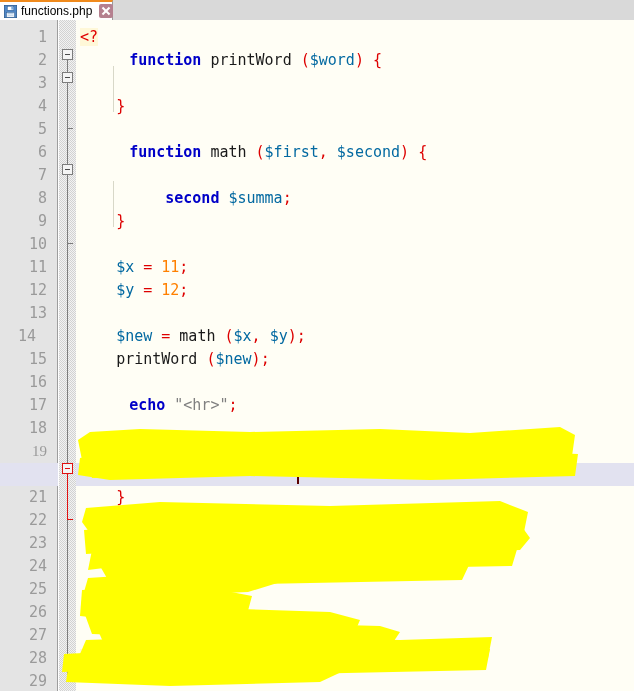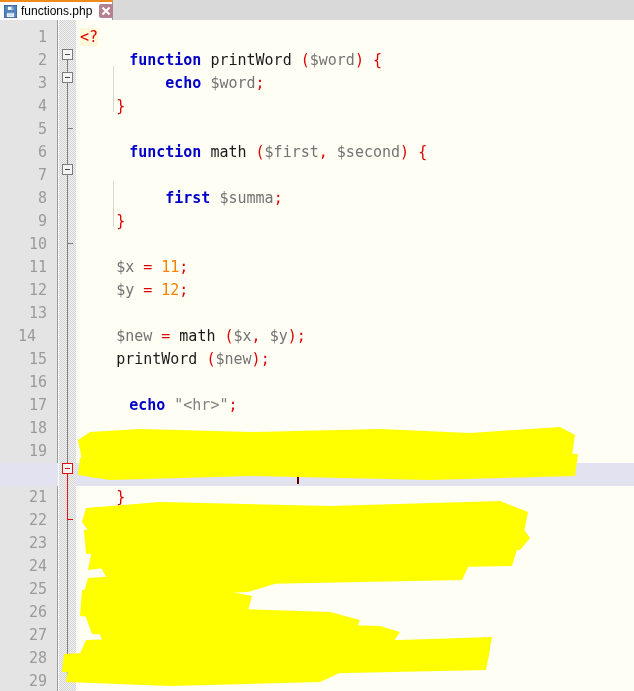--- a/index.html
+++ b/index.html
@@ -124,21 +124,21 @@
     line-height: 23px;
     font-family: "DejaVu Sans Mono", monospace;
     font-size: 15px;
     white-space: pre;
     color: #000000;
   }
   .codeline .txt { padding-left: 4px; display: inline-block; }
 
   
   .kw   { color: #0000c8; font-weight: bold; margin-left: 13px; }
-  .var  { color: #737373; }
+  .var  { color: #0369a1; }
   .num  { color: #ff8000; }
   .op   { color: #dd0000; }
   .id   { color: #1a1a1a; }
   .str  { color: #808080; }
   .php  { color: #e00000; background: #fff8d8; }
 
   
   #curline-band {
     position: absolute;
     left: 76px;
@@ -235,41 +235,40 @@
       <div class="lnum" style="top: 190px;">9</div>
       <div class="lnum" style="top: 213px;">10</div>
       <div class="lnum" style="top: 236px;">11</div>
       <div class="lnum" style="top: 259px;">12</div>
       <div class="lnum" style="top: 282px;">13</div>
       <div class="lnum" style="top: 305px; text-align: center;">14</div>
       <div class="lnum" style="top: 328px;">15</div>
       <div class="lnum" style="top: 351px;">16</div>
       <div class="lnum" style="top: 374px;">17</div>
       <div class="lnum" style="top: 397px;">18</div>
-      <div class="lnum" style="top: 420px;">19</div>
+      <div class="lnum" style="top: 420px; font-family: Liberation Serif, serif;">19</div>
       <div class="lnum" style="top: 443px;">20</div>
       <div class="lnum" style="top: 466px;">21</div>
       <div class="lnum" style="top: 489px;">22</div>
       <div class="lnum" style="top: 512px;">23</div>
       <div class="lnum" style="top: 535px;">24</div>
       <div class="lnum" style="top: 558px;">25</div>
       <div class="lnum" style="top: 581px;">26</div>
       <div class="lnum" style="top: 604px;">27</div>
       <div class="lnum" style="top: 627px;">28</div>
       <div class="lnum" style="top: 650px;">29</div>
     </div>
   <div id="foldcol"></div>
   <div id="codearea">
       <div class="codeline" style="top: 6px; width: 558px;"><span class="txt"><span class="php">&lt;?</span></span></div>
       <div class="codeline" style="top: 29px; width: 558px;"><span class="txt">    <span class="kw">function</span> <span class="id">printWord</span> <span class="op">(</span><span class="var">$word</span><span class="op">)</span> <span class="op">{</span></span></div>
-      <div class="codeline" style="top: 52px; width: 558px;"><span class="txt">        <span class="kw">echo</span> <span class="var">$word</span><span class="op">;</span></span></div>
       <div class="codeline" style="top: 75px; width: 558px;"><span class="txt">    <span class="op">}</span></span></div>
       <div class="codeline" style="top: 98px; width: 558px;"><span class="txt"></span></div>
       <div class="codeline" style="top: 121px; width: 558px;"><span class="txt">    <span class="kw">function</span> <span class="id">math</span> <span class="op">(</span><span class="var">$first</span><span class="op">,</span> <span class="var">$second</span><span class="op">)</span> <span class="op">{</span></span></div>
-      <div class="codeline" style="top: 167px; width: 558px;"><span class="txt">        <span class="kw">first</span> <span class="var">$summa</span><span class="op">;</span></span></div>
+      <div class="codeline" style="top: 167px; width: 558px;"><span class="txt">        <span class="kw">second</span> <span class="var">$summa</span><span class="op">;</span></span></div>
       <div class="codeline" style="top: 190px; width: 558px;"><span class="txt">    <span class="op">}</span></span></div>
       <div class="codeline" style="top: 213px; width: 558px;"><span class="txt"></span></div>
       <div class="codeline" style="top: 236px; width: 558px;"><span class="txt">    <span class="var">$x</span> <span class="op">=</span> <span class="num">11</span><span class="op">;</span></span></div>
       <div class="codeline" style="top: 259px; width: 558px;"><span class="txt">    <span class="var">$y</span> <span class="op">=</span> <span class="num">12</span><span class="op">;</span></span></div>
       <div class="codeline" style="top: 282px; width: 558px;"><span class="txt"></span></div>
       <div class="codeline" style="top: 305px; width: 558px;"><span class="txt">    <span class="var">$new</span> <span class="op">=</span> <span class="id">math</span> <span class="op">(</span><span class="var">$x</span><span class="op">,</span> <span class="var">$y</span><span class="op">)</span><span class="op">;</span></span></div>
       <div class="codeline" style="top: 328px; width: 558px;"><span class="txt">    <span class="id">printWord</span> <span class="op">(</span><span class="var">$new</span><span class="op">)</span><span class="op">;</span></span></div>
       <div class="codeline" style="top: 351px; width: 558px;"><span class="txt"></span></div>
       <div class="codeline" style="top: 374px; width: 558px;"><span class="txt">    <span class="kw">echo</span> <span class="str">"&lt;hr&gt;"</span><span class="op">;</span></span></div>
       <div class="codeline" style="top: 397px; width: 558px;"><span class="txt"></span></div>

